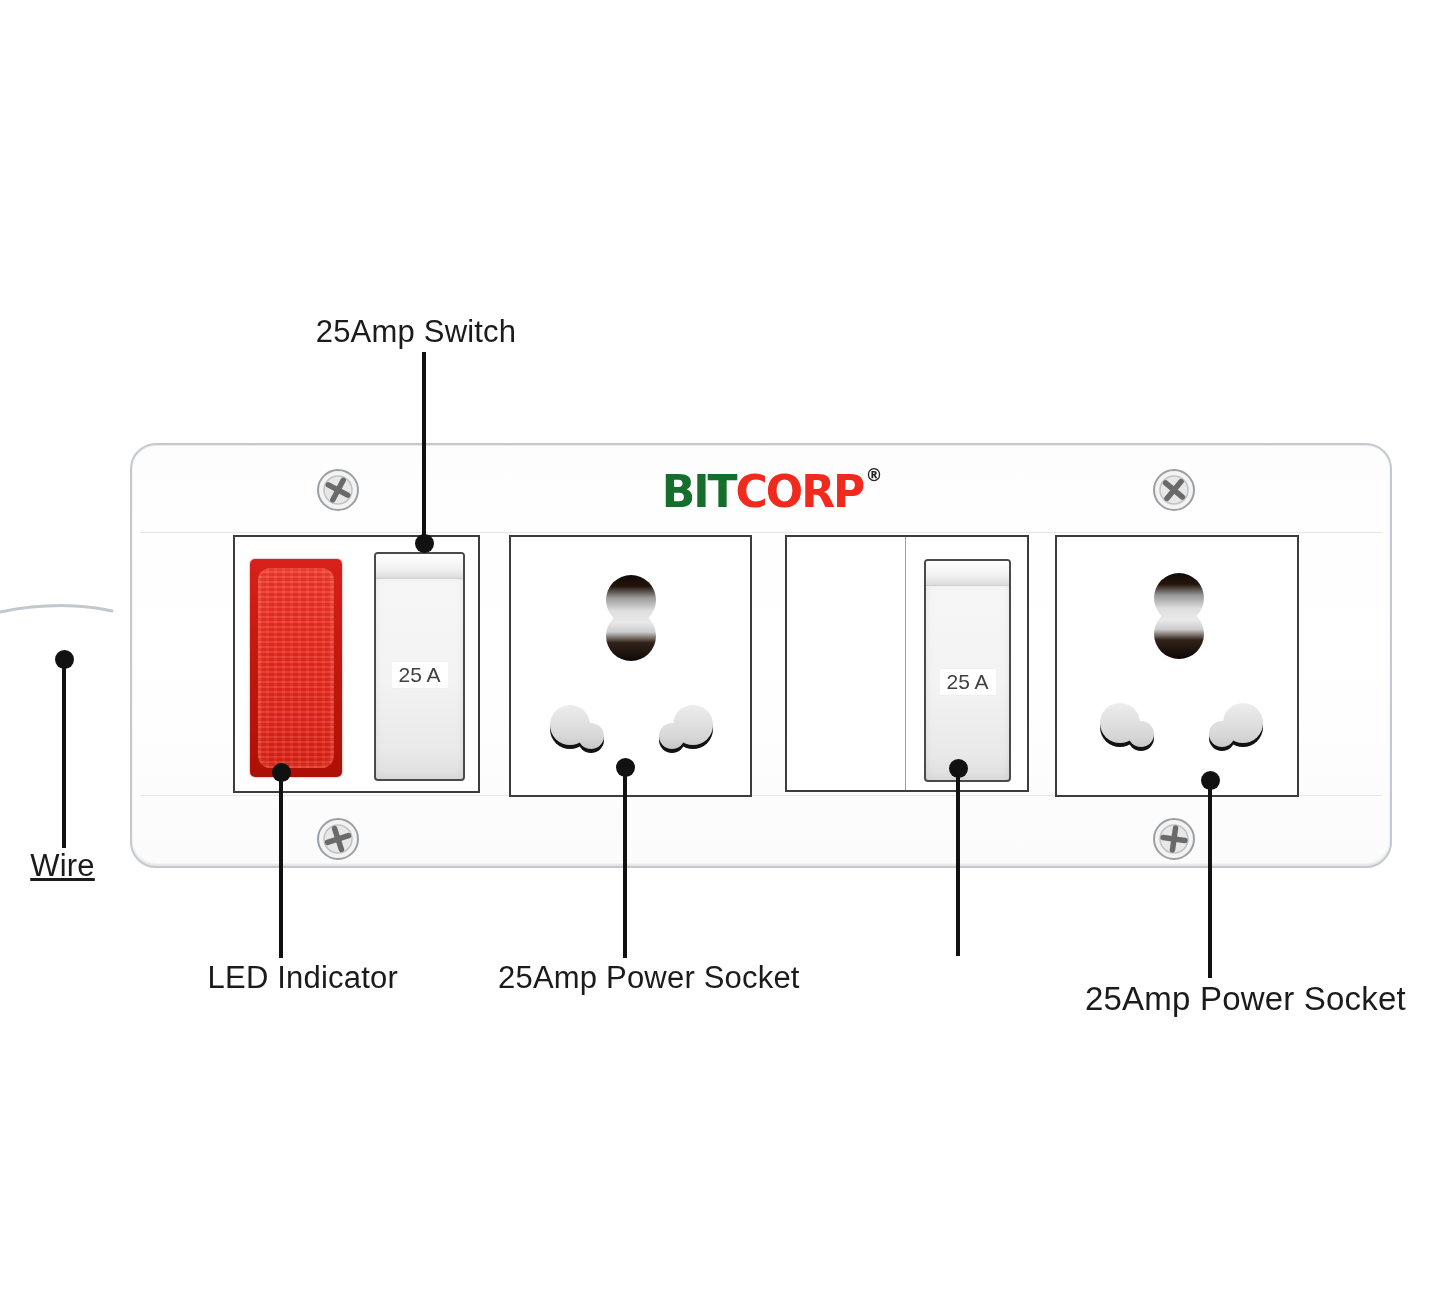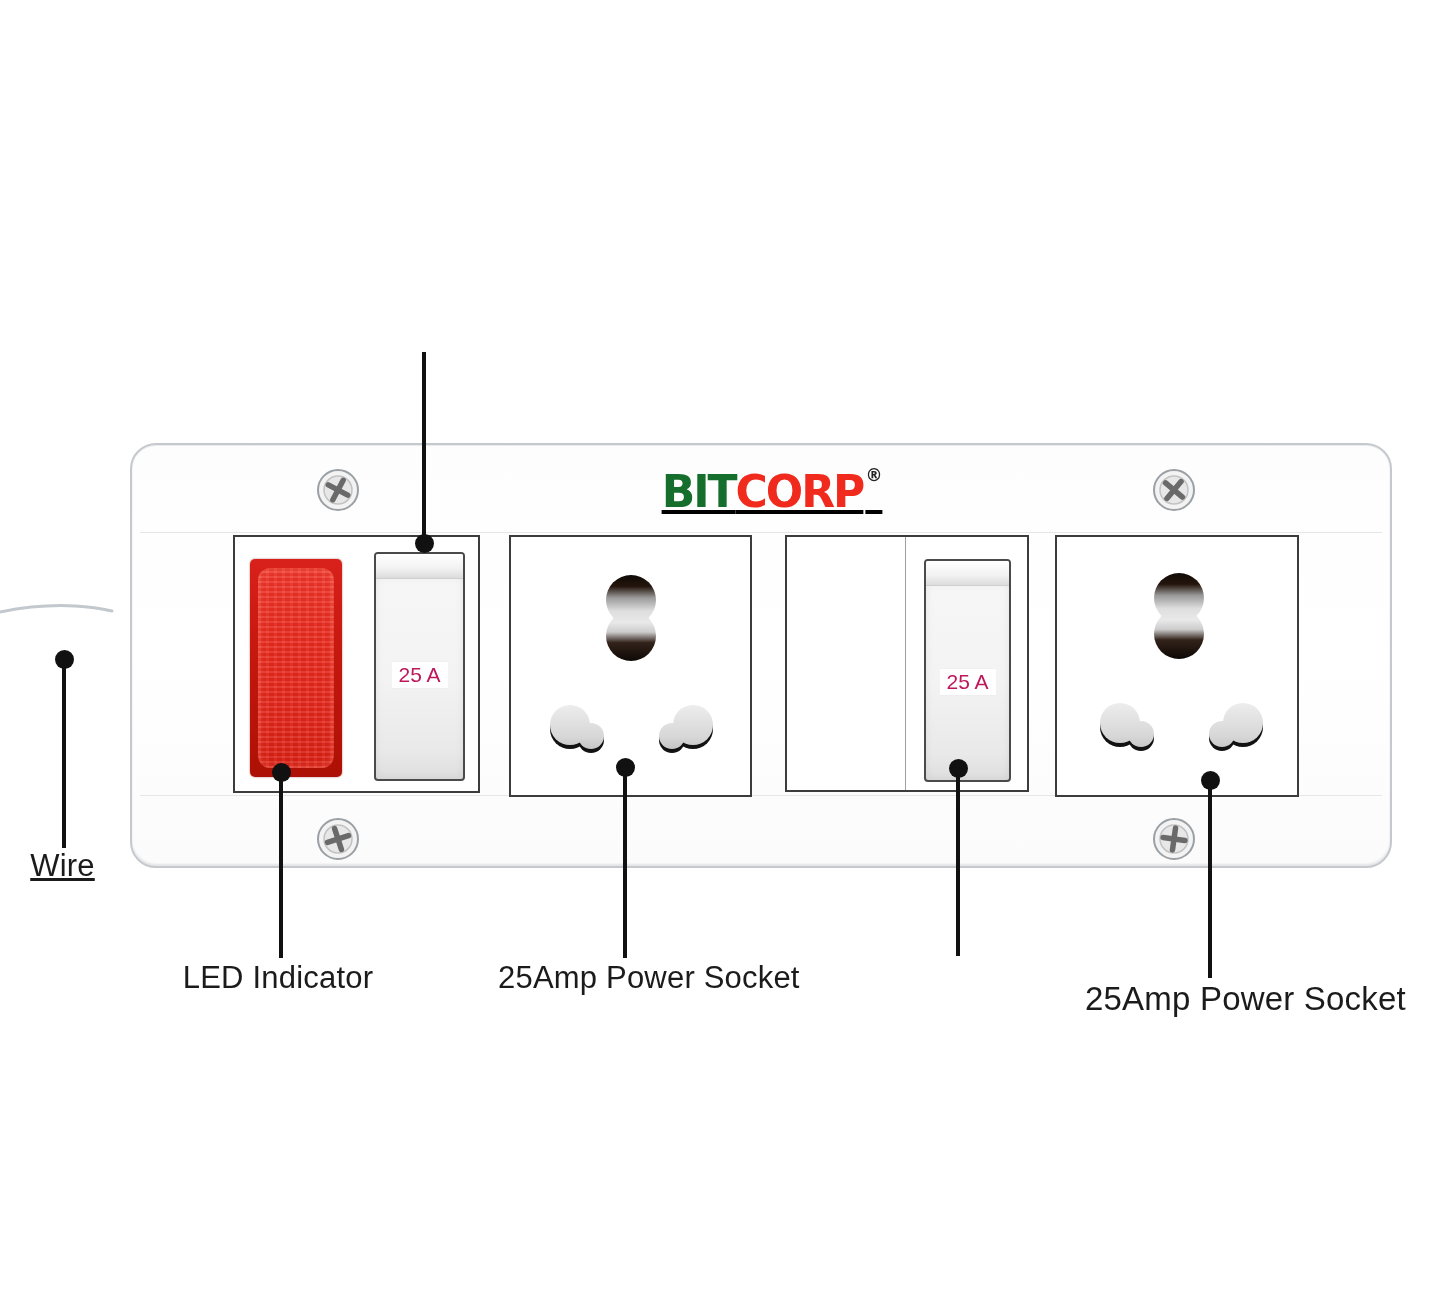--- a/index.html
+++ b/index.html
@@ -35,21 +35,20 @@
   .logo {
     position: absolute;
     left: 510px; top: 22px; width: 260px;
     text-align: center;
     font-family: "DejaVu Sans", sans-serif;
     font-weight: 900;
     font-size: 44px;
     letter-spacing: -2px;
     line-height: 1;
     white-space: nowrap;
-    text-decoration: underline;
   }
   .logo sup {
     font-size: 17px;
     font-weight: 700;
     color: #222;
     letter-spacing: 0;
     vertical-align: 26px;
     margin-left: 2px;
   }
 
@@ -107,21 +106,21 @@
     border-bottom: 1px solid #cfcfcf;
   }
   .switch.sw1 { left: 139px; top: 15px; width: 91px; height: 229px; }
   .switch.sw2 { left: 137px; top: 22px; width: 87px; height: 223px; }
   .switch-rating {
     position: absolute; left: 50%; transform: translateX(-50%);
     top: 108px;
     background: #ffffff;
     padding: 1px 7px;
     font-size: 21px;
-    color: #be185d;
+    color: #404040;
     white-space: nowrap;
     box-shadow: 0 0 1px rgba(0,0,0,0.15);
   }
 
   
   .screw { position: absolute; width: 44px; height: 44px; }
   .screw svg { display: block; }
 
   
   .socket-svg { position: absolute; left: 0; top: 0; }
@@ -307,30 +306,31 @@
             <circle cx="165" cy="201" r="13"></circle>
         </g>
         <g fill="url(#kg2)">
           <circle cx="186" cy="186" r="20"></circle>
             <circle cx="165" cy="197" r="13"></circle>
         </g>
       </svg>
     </div>
   </div>
 
+  <div class="annotation" style="left:300px; top:314px; width:232px;">25Amp Switch</div>
   <div class="callout-line" style="left:422px; top:352px; height:192px;"></div>
   <div class="callout-dot" style="left:415px; top:534px;"></div>
 
   <div class="callout-dot" style="left:55px; top:650px;"></div>
   <div class="callout-line" style="left:62px; top:662px; height:186px;"></div>
   <div class="annotation" style="left:15px; top:848px; width:95px;text-decoration:underline;">Wire</div>
 
   <div class="callout-dot" style="left:272px; top:763px;"></div>
   <div class="callout-line" style="left:279px; top:776px; height:182px;"></div>
-  <div class="annotation" style="left:158px; top:960px; width:240px;">LED Indicator</div>
+  <div class="annotation" style="left:158px; top:960px; width:240px;text-align:right;">LED Indicator</div>
 
   <div class="callout-dot" style="left:616px; top:758px;"></div>
   <div class="callout-line" style="left:623px; top:771px; height:187px;"></div>
   <div class="annotation" style="left:498px; top:960px; width:285px;">25Amp Power Socket</div>
 
   <div class="callout-dot" style="left:949px; top:759px;"></div>
   <div class="callout-line" style="left:956px; top:772px; height:184px;"></div>
 
   <div class="callout-dot" style="left:1201px; top:771px;"></div>
   <div class="callout-line" style="left:1208px; top:784px; height:194px;"></div>

